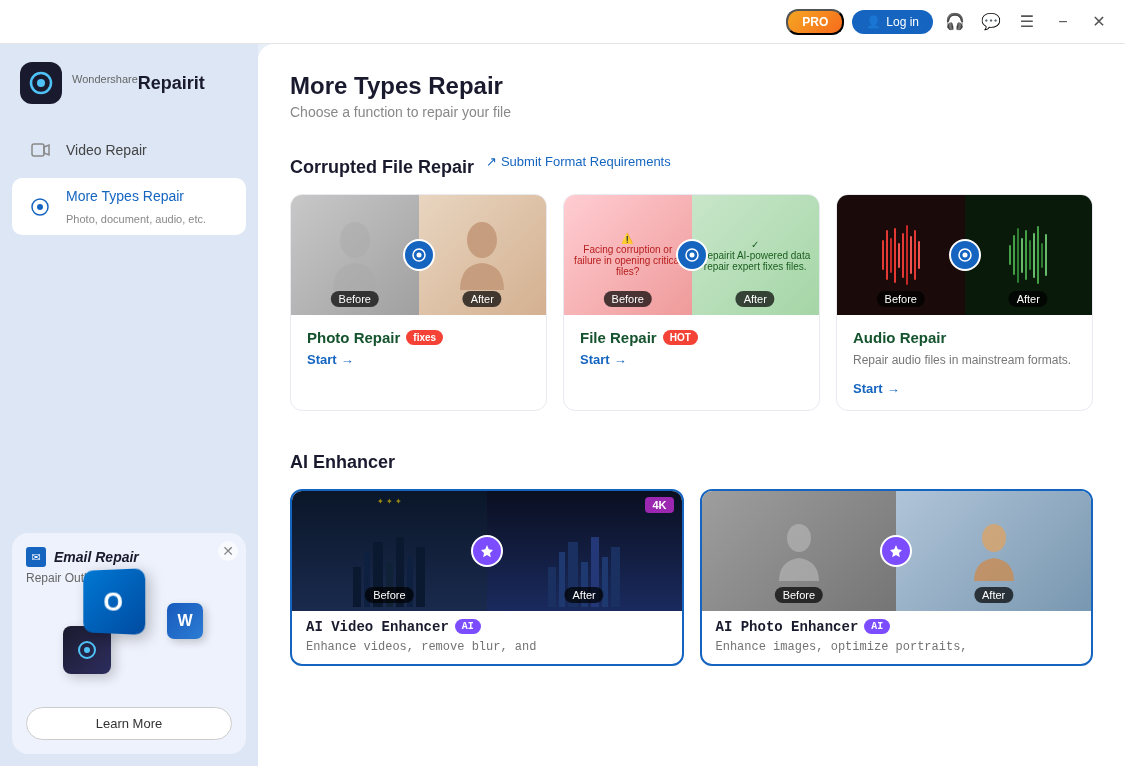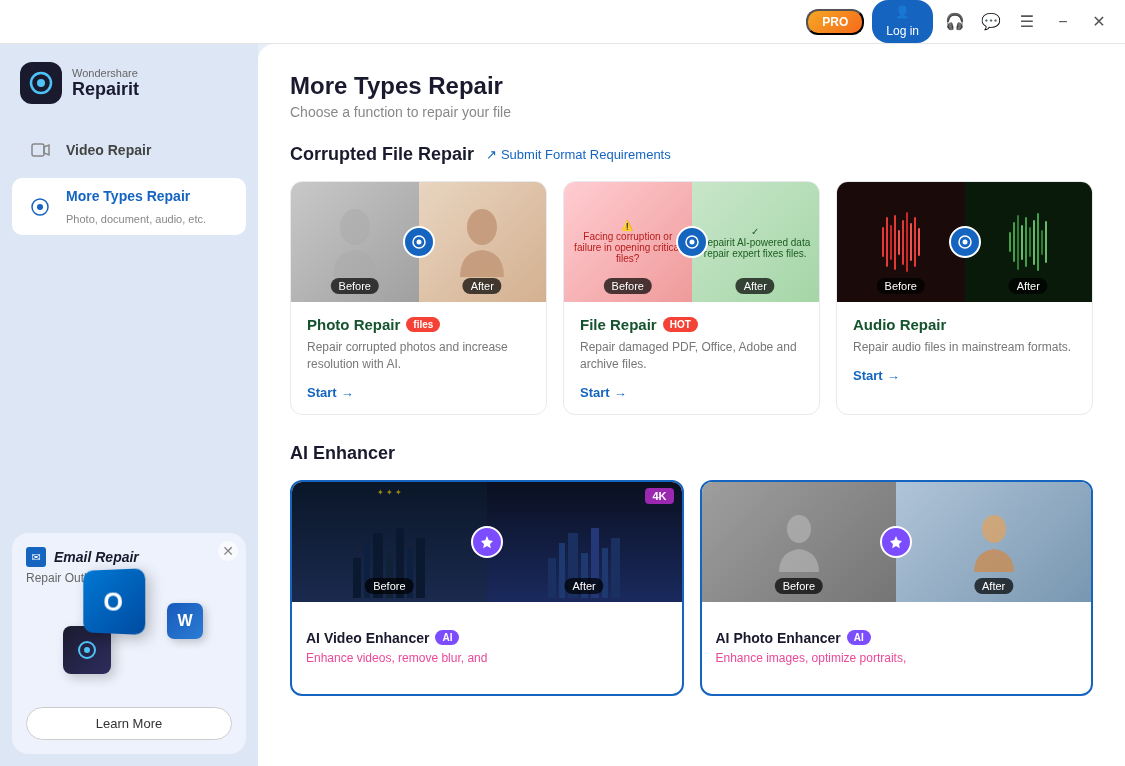--- a/index.html
+++ b/index.html
@@ -29,21 +29,20 @@
       background: #1565c0;
       color: white;
       font-size: 12px;
       padding: 5px 14px;
       border-radius: 16px;
       border: none;
       cursor: pointer;
       display: flex;
       align-items: center;
       gap: 5px;
-      flex-direction: column;
     }
     .title-bar-icon {
       width: 28px; height: 28px;
       display: flex; align-items: center; justify-content: center;
       cursor: pointer;
       color: #555;
       font-size: 16px;
       border-radius: 4px;
     }
     .close-btn { color: #555; }
@@ -70,21 +69,21 @@
       gap: 10px;
       padding: 18px 20px 14px;
     }
     .sidebar-logo-icon {
       width: 42px; height: 42px;
       background: #1a1a2e;
       border-radius: 12px;
       display: flex; align-items: center; justify-content: center;
       color: white; font-size: 20px;
     }
-    .sidebar-logo-text { display: flex; flex-direction: column; }
+    .sidebar-logo-text { display: flex; flex-direction: row; }
     .sidebar-logo-brand { font-size: 11px; color: #666; }
     .sidebar-logo-name { font-size: 18px; font-weight: 700; color: #1a1a2e; }
 
     .sidebar-nav { padding: 8px 12px; flex: 1; }
     .nav-item {
       display: flex;
       align-items: center;
       gap: 12px;
       padding: 10px 14px;
       border-radius: 10px;
@@ -98,21 +97,21 @@
       background: #fff;
       color: #1565c0;
     }
     .nav-item .nav-icon {
       width: 28px; height: 28px;
       display: flex; align-items: center; justify-content: center;
       font-size: 16px;
       color: #888;
     }
     .nav-item.active .nav-icon { color: #1565c0; }
-    .nav-item-text { font-size: 14px; font-weight: bold; }
+    .nav-item-text { font-size: 14px; }
     .nav-item-sub { font-size: 11px; color: #888; margin-top: 9px; }
 
     
     .promo-card {
       margin: 12px;
       background: #eef2fc;
       border-radius: 16px;
       padding: 14px;
       position: relative;
       overflow: hidden;
@@ -186,21 +185,21 @@
       border-radius: 16px 0 0 0;
       padding: 28px 32px;
     }
     .page-title { font-size: 24px; font-weight: 700; color: #1a1a2e; margin-bottom: 4px; }
     .page-subtitle { font-size: 14px; color: #888; margin-bottom: 24px; }
 
     
     .section-header {
       display: flex; align-items: center; gap: 12px; margin-bottom: 16px;
     }
-    .section-title { font-size: 18px; font-weight: 700; color: #1a1a2e; }
+    .section-title { font-size: 18px; font-weight: 700; color: #1a1a2e; margin-top: 13px; }
     .section-link {
       font-size: 13px; color: #1565c0; text-decoration: none; cursor: pointer;
       display: flex; align-items: center; gap: 4px;
     }
 
     
     .cards-grid {
       display: grid;
       grid-template-columns: repeat(3, 1fr);
       gap: 16px;
@@ -300,24 +299,24 @@
     }
     .ai-icon {
       position: absolute; top: 50%; left: 50%; transform: translate(-50%, -50%);
       z-index: 10;
       width: 32px; height: 32px;
       background: #7c4dff; border-radius: 50%;
       display: flex; align-items: center; justify-content: center;
       color: white; font-size: 14px;
       border: 2px solid white;
     }
-    .ai-card-body { padding: 28px 14px; }
+    .ai-card-body { padding: 8px 14px; font-family: Liberation Mono, monospace; }
     .ai-card-title-row { display: flex; align-items: center; gap: 6px; margin-bottom: 4px; }
     .ai-card-title { font-size: 14px; font-weight: 600; color: #1a1a2e; }
-    .ai-card-desc { font-size: 12px; color: #ec4899; line-height: 1.4; }
+    .ai-card-desc { font-size: 12px; color: #737373; line-height: 1.4; }
   </style>
 </head>
 <body>
 
 <div class="title-bar">
   <button class="pro-badge">PRO</button>
   <button class="login-btn">
     <span>👤</span>
     <span>Log in</span>
   </button>
@@ -429,23 +428,22 @@
           <div class="repair-icon">
             <svg width="16" height="16" viewBox="0 0 16 16">
                 <circle cx="8" cy="8" r="6" fill="none" stroke="white" stroke-width="1.5"></circle>
                 <circle cx="8" cy="8" r="2.5" fill="white"></circle>
               </svg>
           </div>
         </div>
         <div class="card-body">
           <div class="card-title-row">
             <span class="card-title">Photo Repair</span>
-            <span class="hot-badge">files</span>
-          </div>
-          <p class="card-desc">Repair corrupted photos and increase resolution with AI.</p>
+            <span class="hot-badge">fixes</span>
+          </div>
           <button class="card-start">
             <span>Start</span>
             <span>→</span>
           </button>
         </div>
       </div>
 
       <div class="card">
         <div class="card-image">
           <div class="before-after">
@@ -469,21 +467,20 @@
                 <circle cx="8" cy="8" r="6" fill="none" stroke="white" stroke-width="1.5"></circle>
                 <circle cx="8" cy="8" r="2.5" fill="white"></circle>
               </svg>
           </div>
         </div>
         <div class="card-body">
           <div class="card-title-row">
             <span class="card-title">File Repair</span>
             <span class="hot-badge">HOT</span>
           </div>
-          <p class="card-desc">Repair damaged PDF, Office, Adobe and archive files.</p>
           <button class="card-start">
             <span>Start</span>
             <span>→</span>
           </button>
         </div>
       </div>
 
       <div class="card">
         <div class="card-image">
           <div class="before-after">

